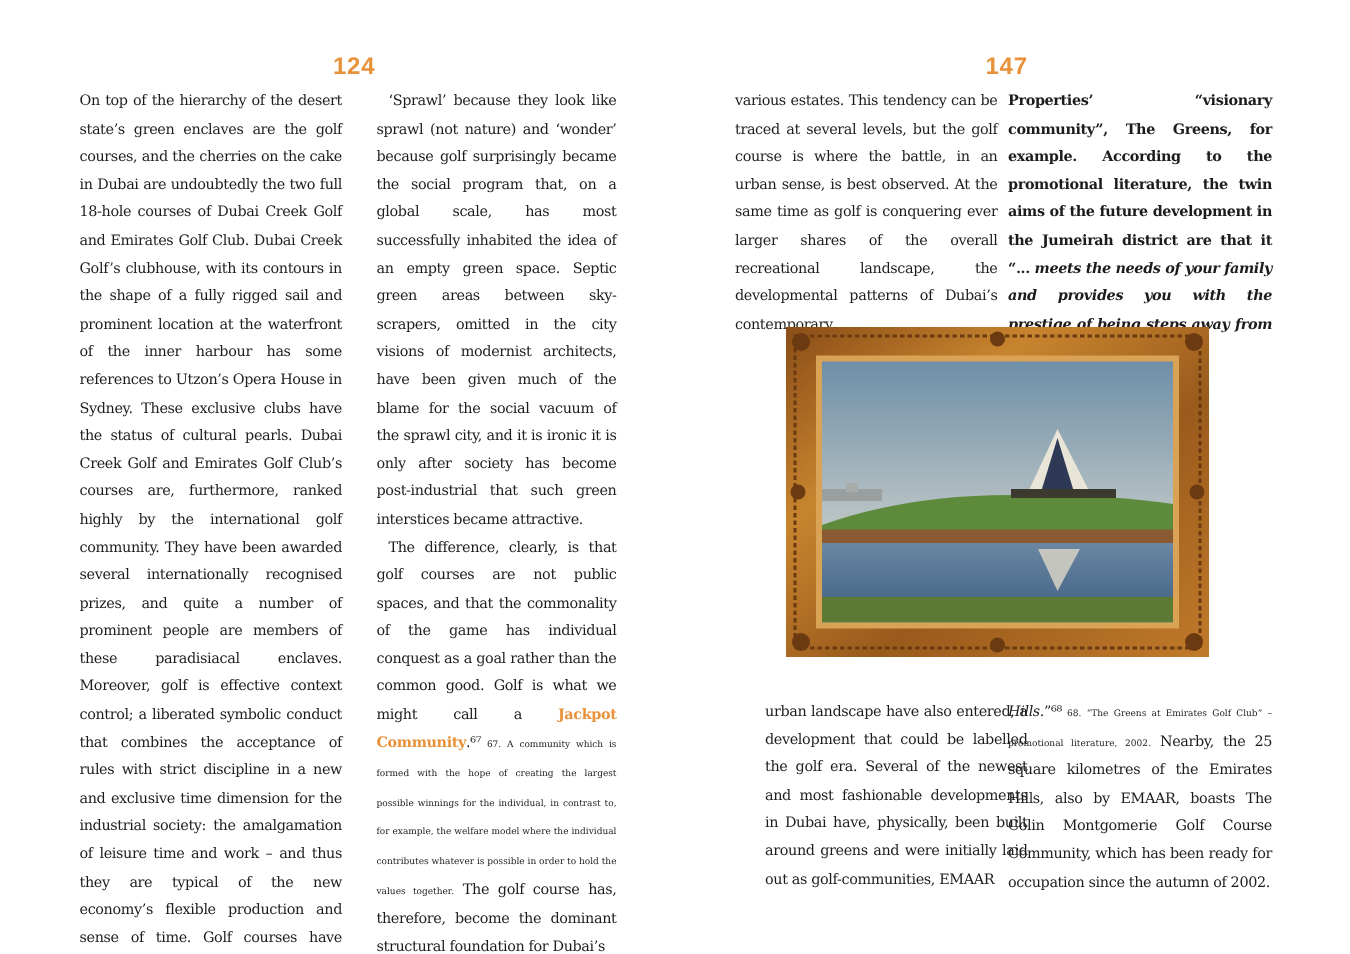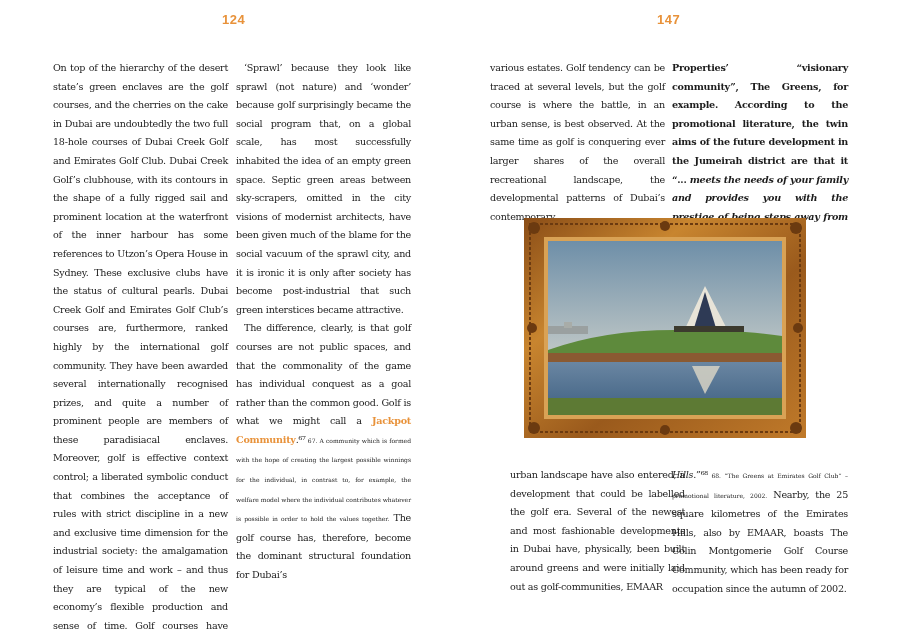--- a/index.html
+++ b/index.html
@@ -1,21 +1,21 @@
 <!DOCTYPE html>
 <html><head>
 <meta charset="utf-8">
 <style>
   html, body { margin: 0; padding: 0; background: #ffffff; }
   body { width: 900px; height: 636px; position: relative; overflow: hidden; font-family: "DejaVu Serif", serif; color: #1c1c1c; }
   .spread { position: absolute; inset: 0; }
-  .page-num { position: absolute; top: 12px; font-family: "Liberation Sans", sans-serif; font-weight: bold; font-size: 13px; color: #e8923a; letter-spacing: 0.5px; }
+  .page-num { position: absolute; top: 36px; font-family: "Liberation Sans", sans-serif; font-weight: bold; font-size: 16px; color: #e8923a; letter-spacing: 0.5px; }
   .col { position: absolute; font-size: 9.6px; line-height: 18.6px; text-align: justify; letter-spacing: -0.25px; word-spacing: 0px; }
   .col p { margin: 0; }
-  .col p.indent { text-indent: 8px; }
+  .col p.indent { text-indent: 8px; margin-left: 15px; }
   .hl { color: #e8923a; font-weight: bold; }
   .fn { font-size: 6px; letter-spacing: 0; }
   .em { font-style: italic; }
   .frame { position: absolute; left: 524px; top: 218px; width: 282px; height: 220px; }
   .frame svg { display: block; }
 </style>
 </head>
 <body>
 
 <div class="spread">
@@ -30,21 +30,21 @@
     <div class="col" style="left:236px; top:59px; width:175px;">
       <p class="indent">‘Sprawl’ because they look like sprawl (not nature) and ‘wonder’ because golf surprisingly became the social program that, on a global scale, has most successfully inhabited the idea of an empty green space. Septic green areas between sky-scrapers, omitted in the city visions of modernist architects, have been given much of the blame for the social vacuum of the sprawl city, and it is ironic it is only after society has become post-industrial that such green interstices became attractive.</p>
       <p class="indent"><span>The difference, clearly, is that golf courses are not public spaces, and that the commonality of the game has individual conquest as a goal rather than the common good. Golf is what we might call a </span><span class="hl">Jackpot Community</span><span>.⁶⁷</span><span class="fn"> 67. A community which is formed with the hope of creating the largest possible winnings for the individual, in contrast to, for example, the welfare model where the individual contributes whatever is possible in order to hold the values together.</span><span> The golf course has, therefore, become the dominant structural foundation for Dubai’s</span></p>
     </div>
   </div>
 
   <div>
     <div class="page-num" style="left:657px;">147</div>
 
     <div class="col" style="left:490px; top:59px; width:175px;">
-      <p>various estates. Golf tendency can be traced at several levels, but the golf course is where the battle, in an urban sense, is best observed. At the same time as golf is conquering ever larger shares of the overall recreational landscape, the developmental patterns of Dubai’s contemporary</p>
+      <p>various estates. This tendency can be traced at several levels, but the golf course is where the battle, in an urban sense, is best observed. At the same time as golf is conquering ever larger shares of the overall recreational landscape, the developmental patterns of Dubai’s contemporary</p>
     </div>
 
     <div class="col" style="left:672px; top:59px; width:176px;font-weight:bold;">
       <p><span>Properties’ “visionary community”, The Greens, for example. According to the promotional literature, the twin aims of the future development in the Jumeirah district are that it “... </span><span class="em">meets the needs of your family and provides you with the prestige of being steps away from Emirates Golf</span></p>
     </div>
 
     <div class="frame">
       <svg width="282" height="220" viewBox="0 0 282 220">
         <defs>
           <linearGradient id="gold" x1="0" y1="0" x2="1" y2="1">

